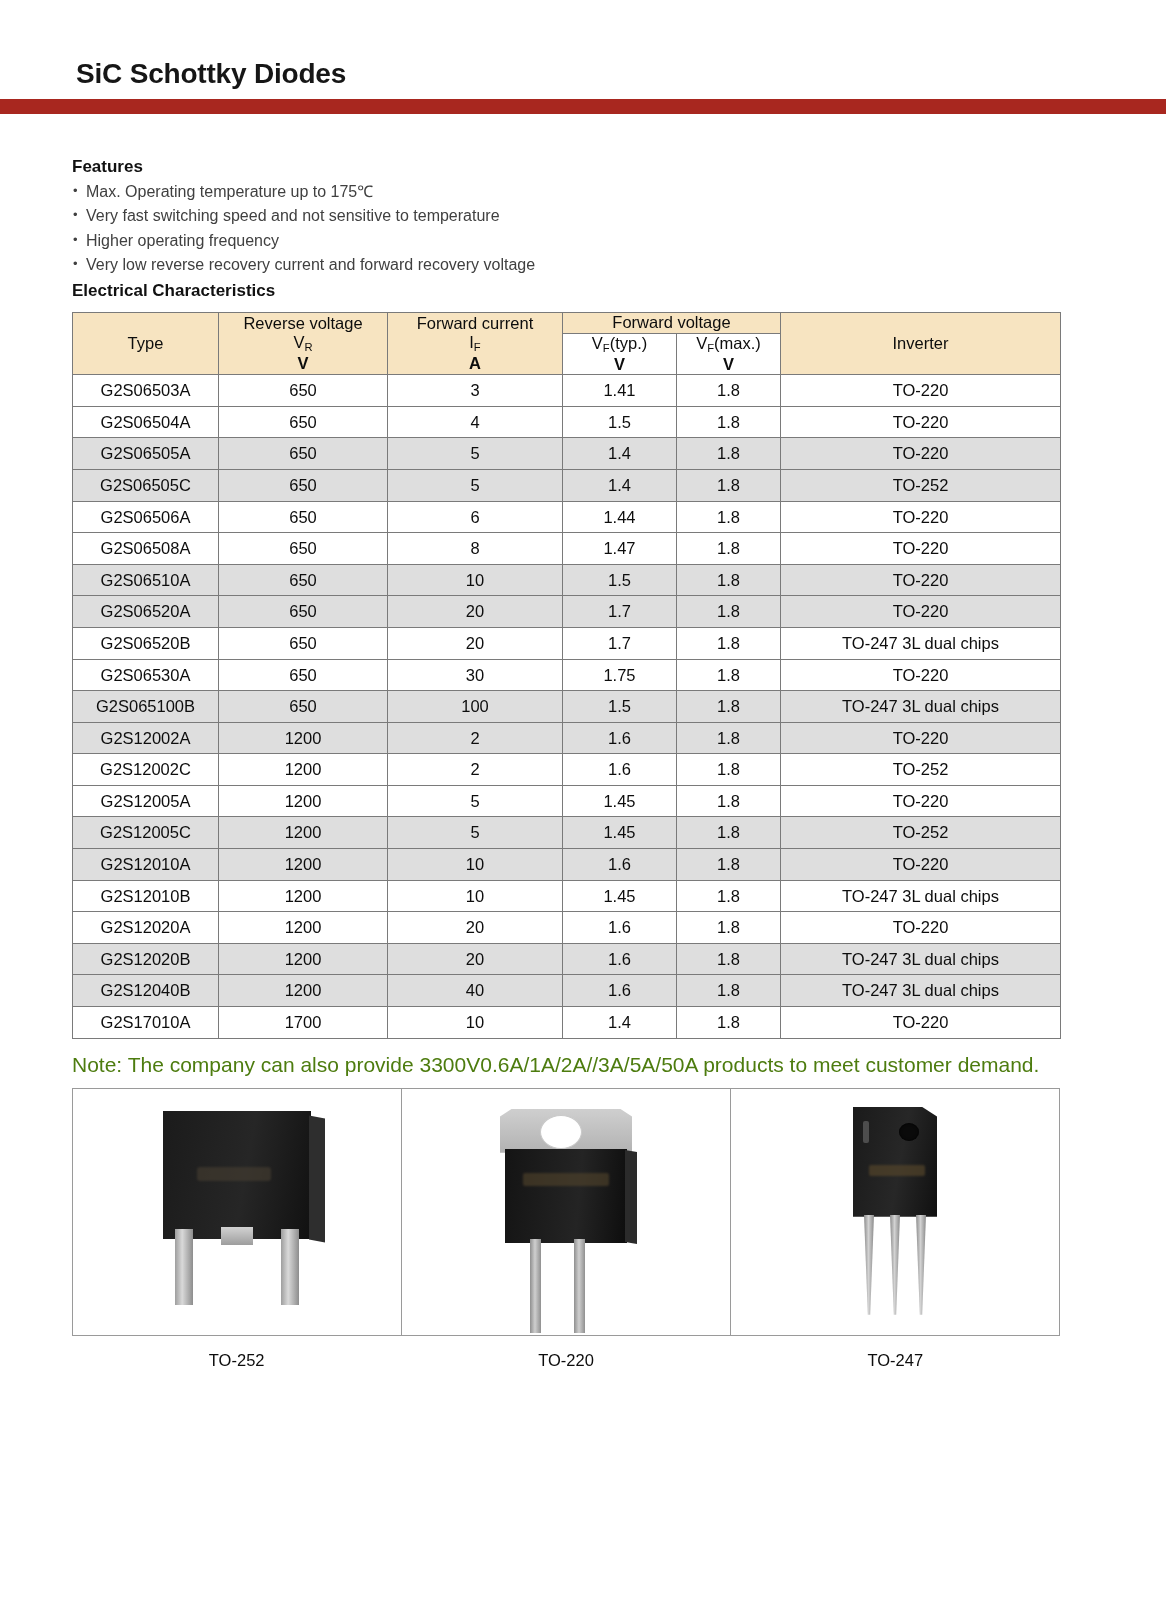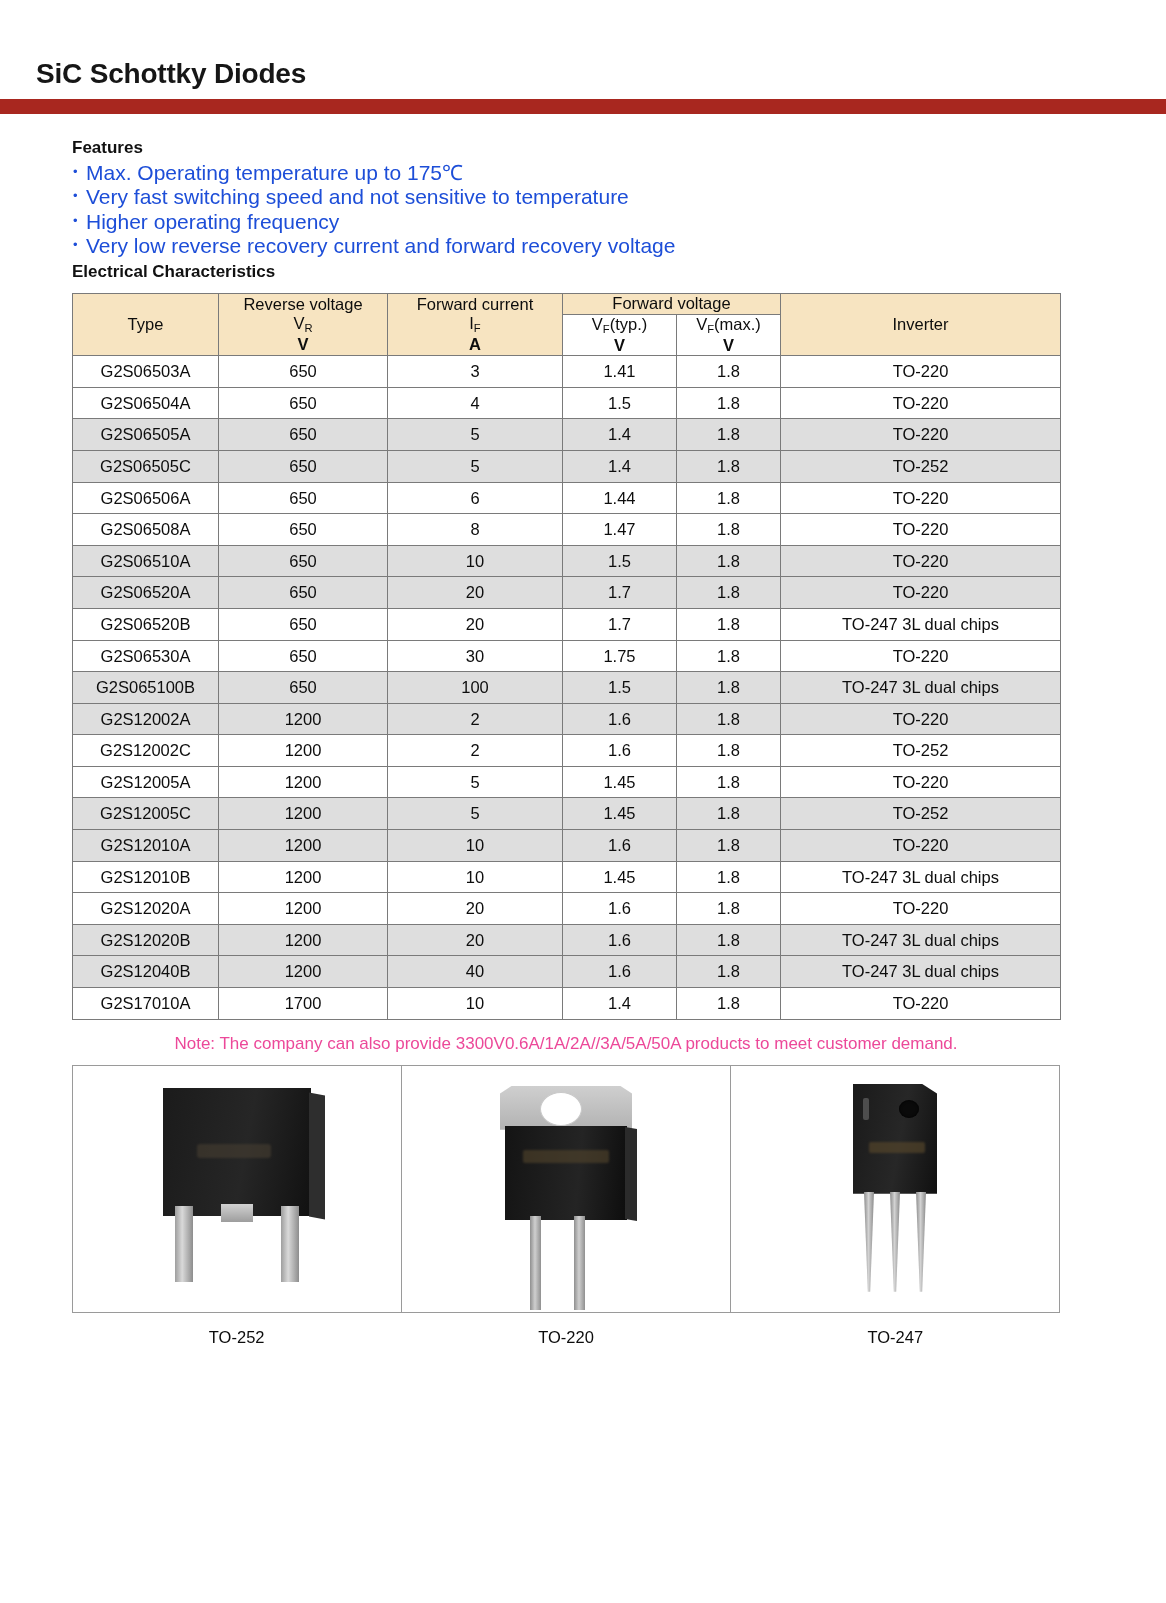--- a/index.html
+++ b/index.html
@@ -11,57 +11,58 @@
     width: 1166px;
     height: 1603px;
     font-family: "Liberation Sans", sans-serif;
     color: #000000;
     position: relative;
     overflow: hidden;
   }
 
   
   .title-block {
-    padding: 60px 0 0 36px;
+    padding: 60px 0 0 76px;
   }
   .doc-title {
     font-size: 28px;
     font-weight: bold;
     letter-spacing: -0.2px;
     line-height: 1.0;
     color: #161616;
   }
   .red-band {
     width: 100%;
     height: 15px;
     background: #a8271f;
     margin-top: 11px;
   }
 
   
   .content {
     padding: 24px 12px 0 72px;
+    margin-top: 19px;
   }
   .section-head {
     font-size: 17px;
     font-weight: bold;
     margin: 0 0 3px 0;
     color: #111;
   }
   .bullet-list {
     list-style: none;
     margin: 0 0 4px 0;
     padding: 0;
   }
   .bullet-list li {
-    font-size: 21px;
+    font-size: 16px;
     line-height: 24.3px;
     padding-left: 14px;
     position: relative;
-    color: #1d4ed8;
+    color: #404040;
     white-space: nowrap;
   }
   .bullet-list li::before {
     content: "\2022";
     position: absolute;
     left: 1px;
     top: -1px;
     font-size: 13px;
   }
 
@@ -110,24 +111,23 @@
   col.c-type { width: 146px; }
   col.c-vr   { width: 169px; }
   col.c-if   { width: 175px; }
   col.c-vft  { width: 114px; }
   col.c-vfm  { width: 104px; }
   col.c-pkg  { width: 280px; }
 
   
   .note {
     width: 988px;
-    text-align: center;
-    font-size: 17px;
+    font-size: 21px;
     margin: 14px 0 0 0;
-    color: #ec4899;
+    color: #4d7c0f;
   }
 
   
   .pkg-row {
     margin: 11px 0 0 0;
     width: 988px;
     height: 248px;
     display: flex;
     border: 1px solid #9a9a9a;
     box-sizing: border-box;

